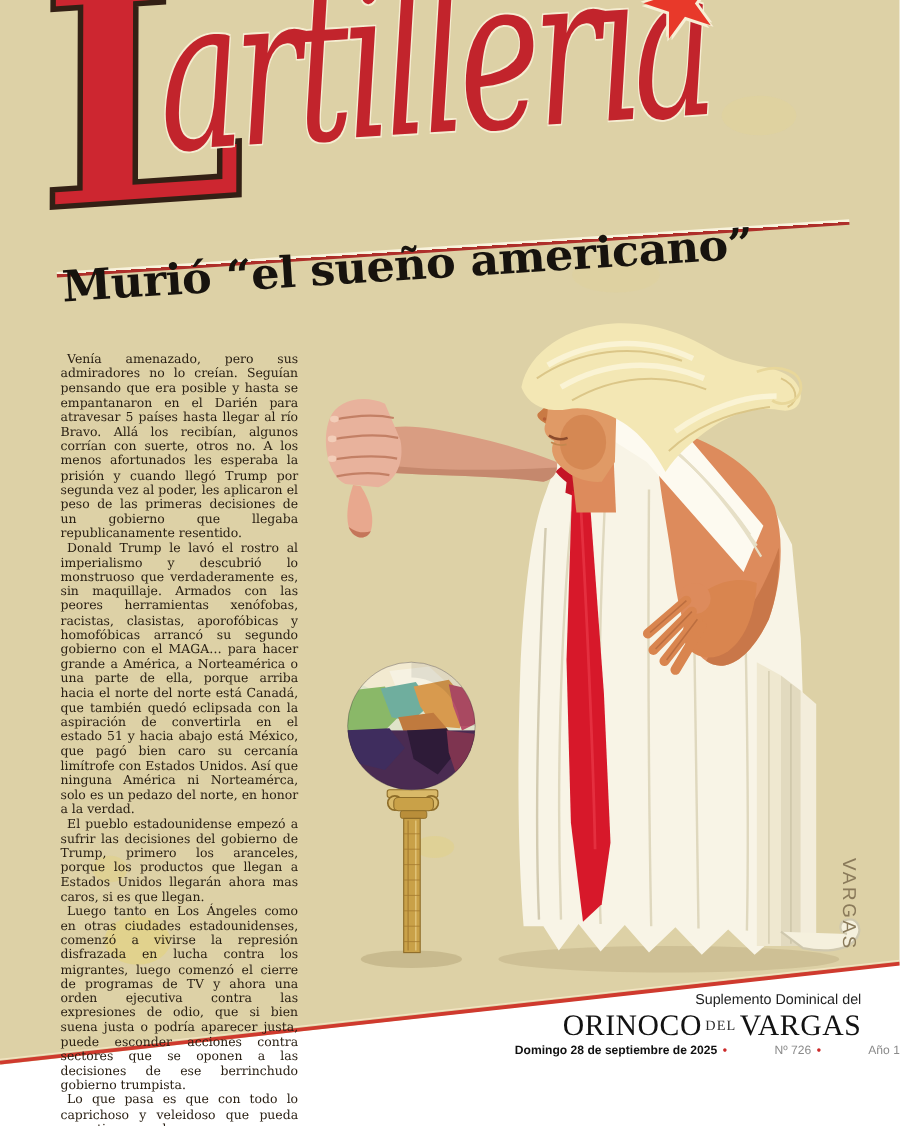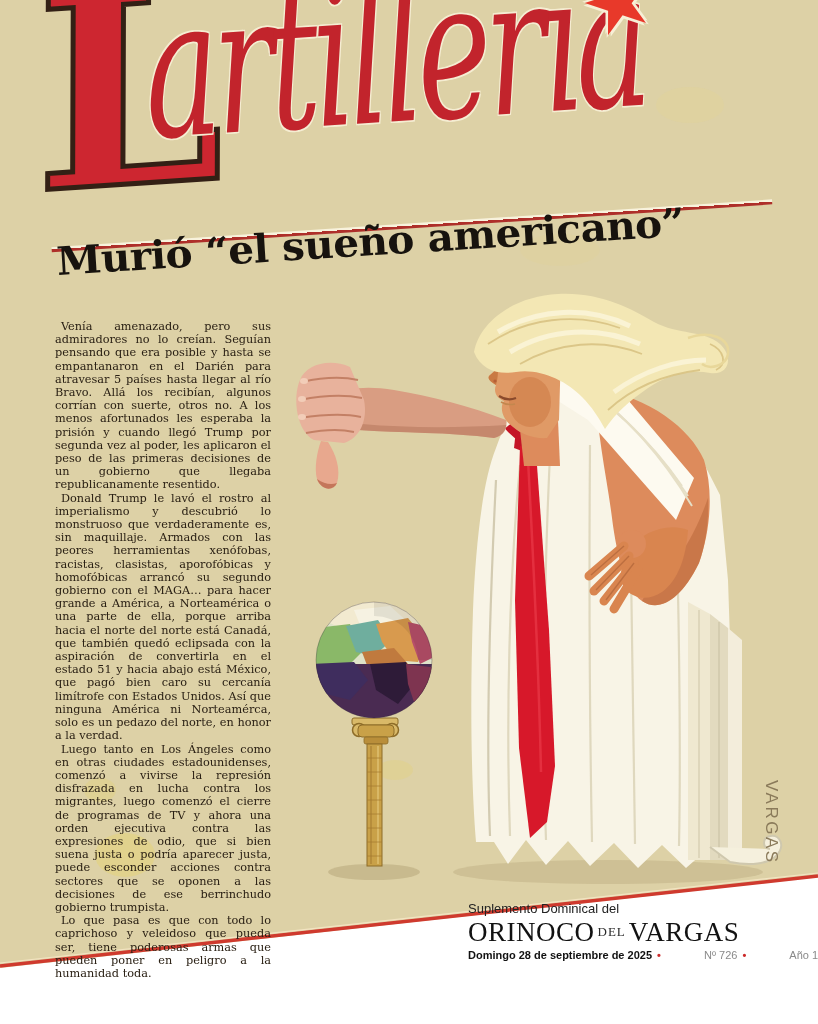--- a/index.html
+++ b/index.html
@@ -57,21 +57,21 @@
     font-family:"DejaVu Serif",serif;font-size:11.3px;line-height:13.2px;
     color:#2a2014;text-align:justify;
   }
   .article p{margin:0;text-indent:6px;}
 
   
   .illustration{position:absolute;left:258px;top:280px;width:560px;height:620px;}
 
   
   .footer{
-    position:absolute;left:468px;top:901px;width:315px;text-align:left;
+    position:absolute;left:468px;top:901px;width:315px;text-align:right;
     font-family:"Liberation Sans",sans-serif;color:#1d1d1d;
   }
   .f-supplement{font-size:13px;line-height:16px;color:#222222;}
   .f-logo{
     font-family:"Liberation Serif",serif;font-size:27px;line-height:30px;
     color:#121212;letter-spacing:0.5px;white-space:nowrap;
   }
   .f-logo .f-del{font-size:13px;letter-spacing:1px;vertical-align:5px;margin:0 3px;color:#2a2a2a;}
   .f-dateline{font-size:11px;line-height:17px;white-space:nowrap;}
   .f-date{font-family:"Liberation Sans",sans-serif;font-weight:bold;font-size:11px;color:#111111;}
@@ -100,20 +100,21 @@
     <div class="m-word">artillería</div>
     <div class="m-star">★</div>
     <div class="m-rule"></div>
   </div>
 
   <div class="headline">Murió “el sueño americano”</div>
 
   <div class="article">
     <p>Venía amenazado, pero sus admiradores no lo creían. Seguían pensando que era posible y hasta se empantanaron en el Darién para atravesar 5 países hasta llegar al río Bravo. Allá los recibían, algunos corrían con suerte, otros no. A los menos afortunados les esperaba la prisión y cuando llegó Trump por segunda vez al poder, les aplicaron el peso de las primeras decisiones de un gobierno que llegaba republicanamente resentido.</p>
     <p>Donald Trump le lavó el rostro al imperialismo y descubrió lo monstruoso que verdaderamente es, sin maquillaje. Armados con las peores herramientas xenófobas, racistas, clasistas, aporofóbicas y homofóbicas arrancó su segundo gobierno con el MAGA… para hacer grande a América, a Norteamérica o una parte de ella, porque arriba hacia el norte del norte está Canadá, que también quedó eclipsada con la aspiración de convertirla en el estado 51 y hacia abajo está México, que pagó bien caro su cercanía limítrofe con Estados Unidos. Así que ninguna América ni Norteamérca, solo es un pedazo del norte, en honor a la verdad.</p>
+    <p>El pueblo estadounidense empezó a sufrir las decisiones del gobierno de Trump, primero los aranceles, porque los productos que llegan a Estados Unidos llegarán ahora mas caros, si es que llegan.</p>
     <p>Luego tanto en Los Ángeles como en otras ciudades estadounidenses, comenzó a vivirse la represión disfrazada en lucha contra los migrantes, luego comenzó el cierre de programas de TV y ahora una orden ejecutiva contra las expresiones de odio, que si bien suena justa o podría aparecer justa, puede esconder acciones contra sectores que se oponen a las decisiones de ese berrinchudo gobierno trumpista.</p>
     <p>Lo que pasa es que con todo lo caprichoso y veleidoso que pueda ser, tiene poderosas armas que pueden poner en peligro a la humanidad toda.</p>
 
   </div>
 
   <svg class="illustration" viewBox="0 0 560 620" aria-hidden="true">
 
     <ellipse cx="350" cy="592" rx="155" ry="12" fill="#8a7646" opacity="0.18"></ellipse>
     <ellipse cx="116" cy="592" rx="46" ry="8" fill="#8a7646" opacity="0.25"></ellipse>
 

